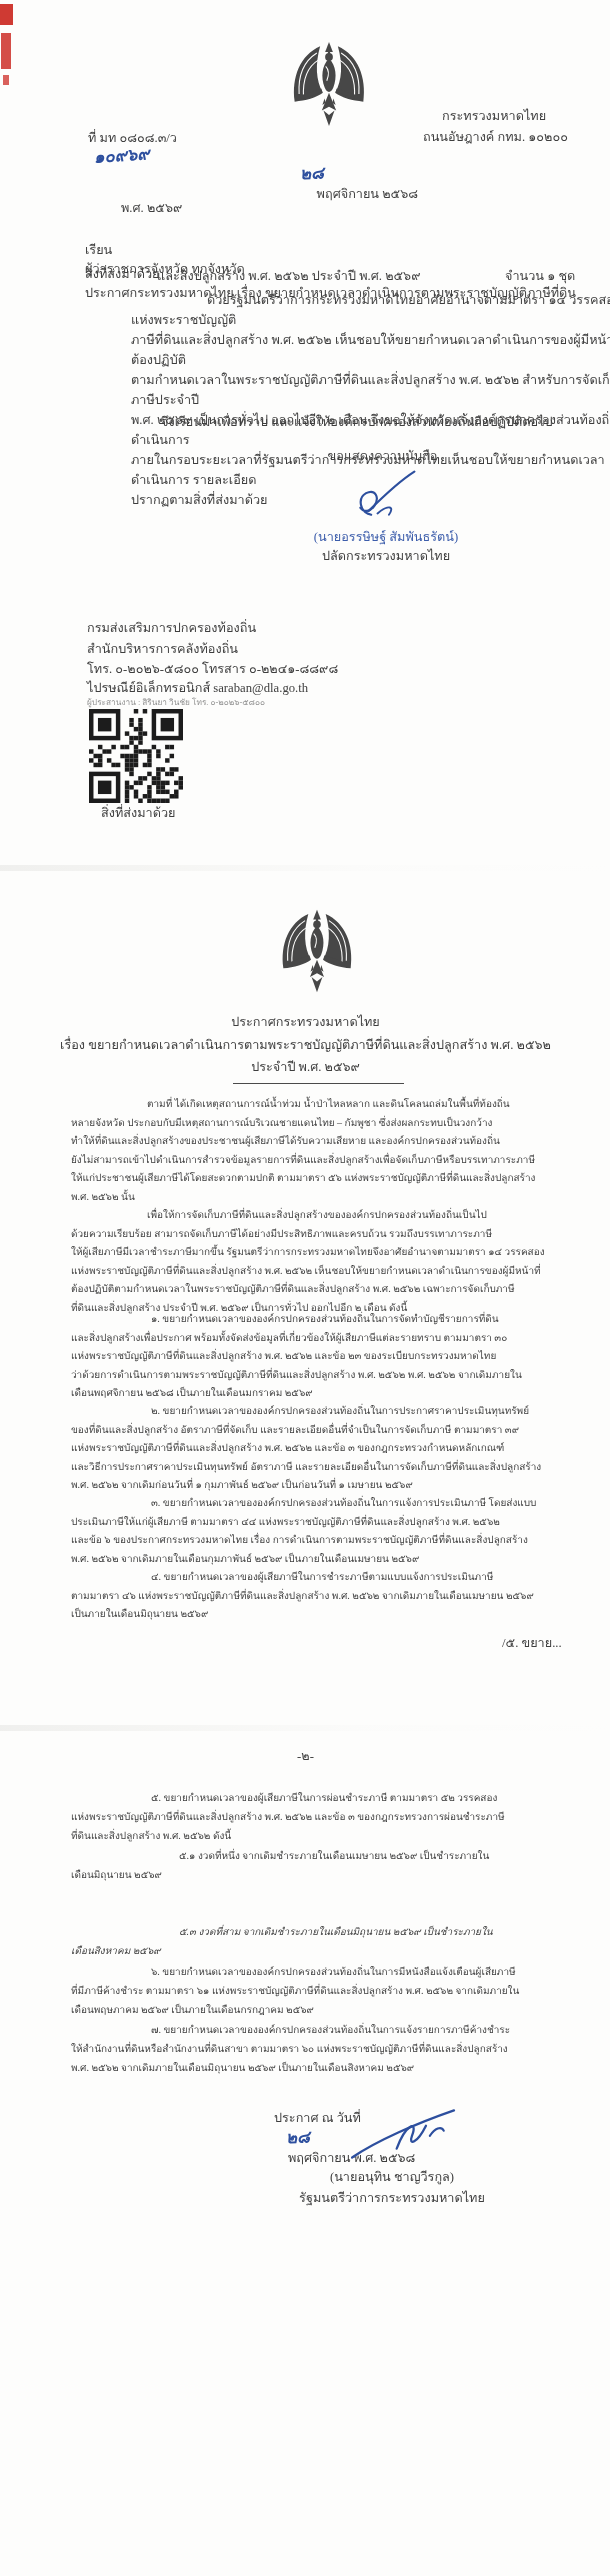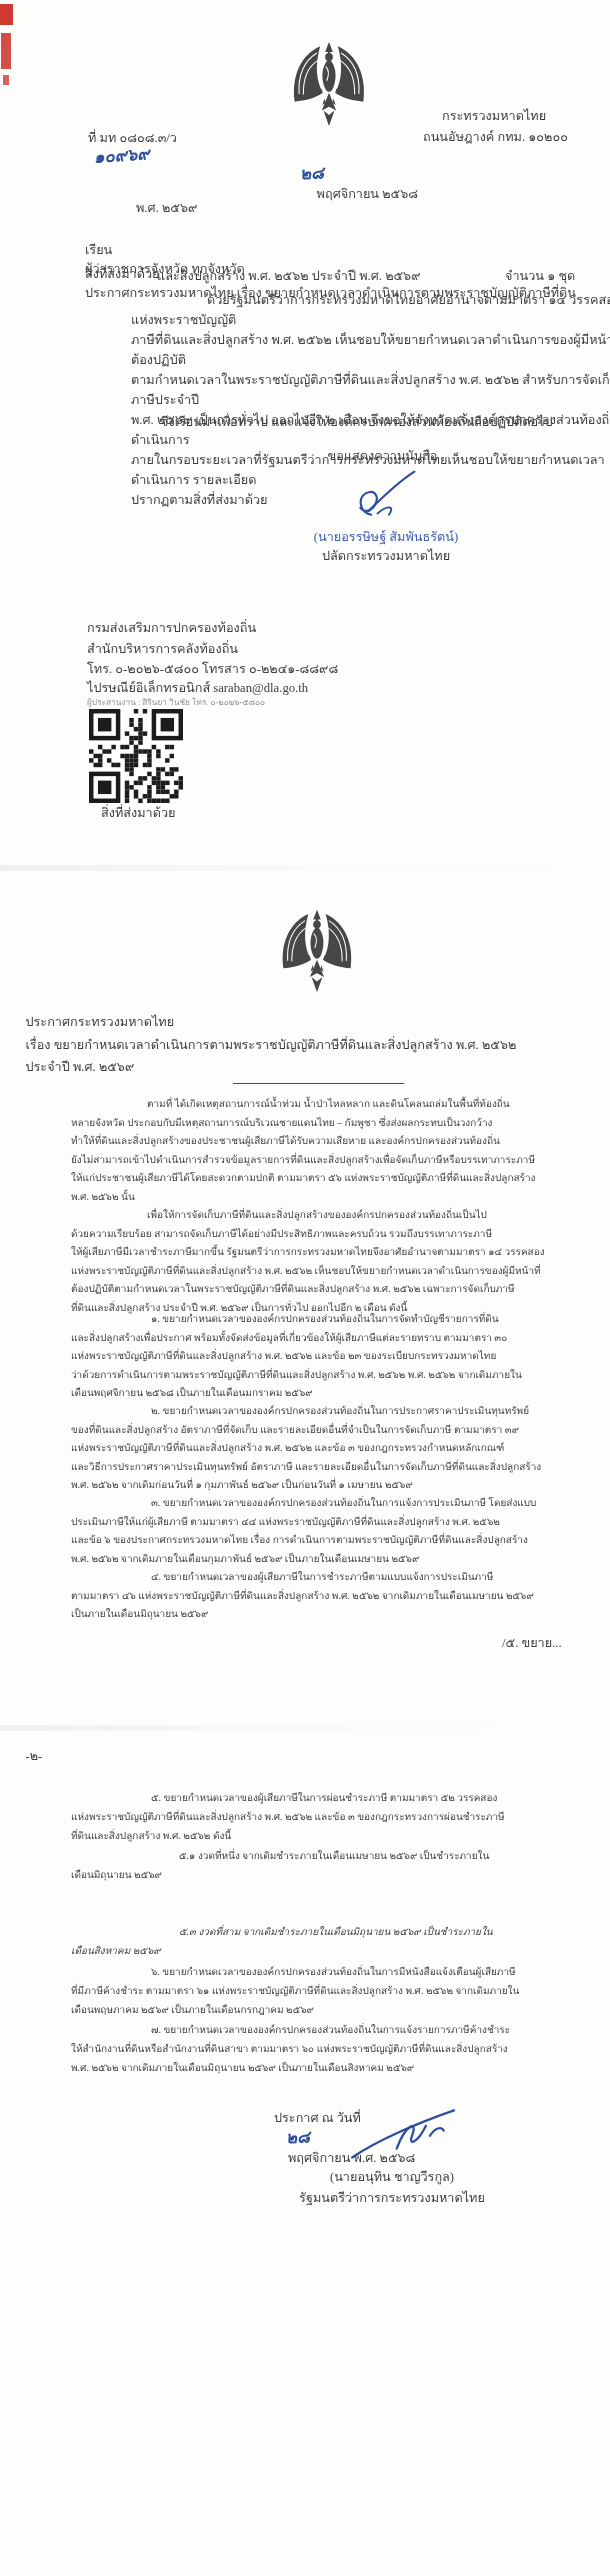--- a/index.html
+++ b/index.html
@@ -10,21 +10,21 @@
     color:#3e3e3e;
   }
   .abs{position:absolute;}
   .txt{font-size:12.7px;line-height:19px;white-space:pre-line;}
   .txt2{font-size:10px;line-height:18.5px;white-space:pre-line;}
   .p1block{left:85px;width:505px;}
   .p2block{left:71px;width:510px;}
   .indent120{text-indent:76px;}
   .indent125{text-indent:80px;}
   .indent170{text-indent:108px;}
-  .centered{left:25.5px;width:560px;text-align:left;}
+  .centered{left:25.5px;width:560px;text-align:center;}
   .hw{color:#2d4f9e;font-style:italic;font-weight:bold;font-size:16.6px;display:inline-block;transform:rotate(-3deg);}
   .bluename{color:#3c5dab;}
   .label{margin-right:10.2px;}
   .rule{background:#4a4a4a;height:1.3px;}
   .pagebreak{left:0;width:611px;height:6.4px;background:linear-gradient(90deg,#ececea 0%,#f4f4f2 30%,#fbfbfa 60%,#fdfdfc 100%);opacity:.8;}
   .artifact{background:#cf3a33;}
   .small-gray{font-size:8.3px;line-height:10.8px;color:#8f8f8f;}
   svg{display:block;}
   .sig path{fill:none;stroke:#2d4f9e;stroke-linecap:round;stroke-linejoin:round;}
   .emblem{fill:#474747;}
@@ -67,21 +67,21 @@
   </div>
 
   <div class="abs txt" style="left:442px;top:107px;">กระทรวงมหาดไทย</div>
   <div class="abs txt" style="left:423px;top:128px;">ถนนอัษฎางค์ กทม. ๑๐๒๐๐</div>
 
   <div class="abs txt" style="left:300px;top:145px;">
     <span class="hw">๒๘</span>
     <span style="margin-left:16.6px;">พฤศจิกายน ๒๕๖๘</span>
   </div>
 
-  <div class="abs txt" style="left:136px;top:199px;">พ.ศ. ๒๕๖๙</div>
+  <div class="abs txt" style="left:121px;top:199px;">พ.ศ. ๒๕๖๙</div>
 
   <div class="abs txt p1block" style="top:222px;">
     <span class="label">เรียน</span>
     <span>ผู้ว่าราชการจังหวัด ทุกจังหวัด</span>
   </div>
 
   <div class="abs txt p1block" style="top:246px;font-family:Liberation Serif, serif;">
     <span class="label" style="margin-right:7.6px;">สิ่งที่ส่งมาด้วย</span>
     <span>ประกาศกระทรวงมหาดไทย เรื่อง ขยายกำหนดเวลาดำเนินการตามพระราชบัญญัติภาษีที่ดิน</span>
   </div>

